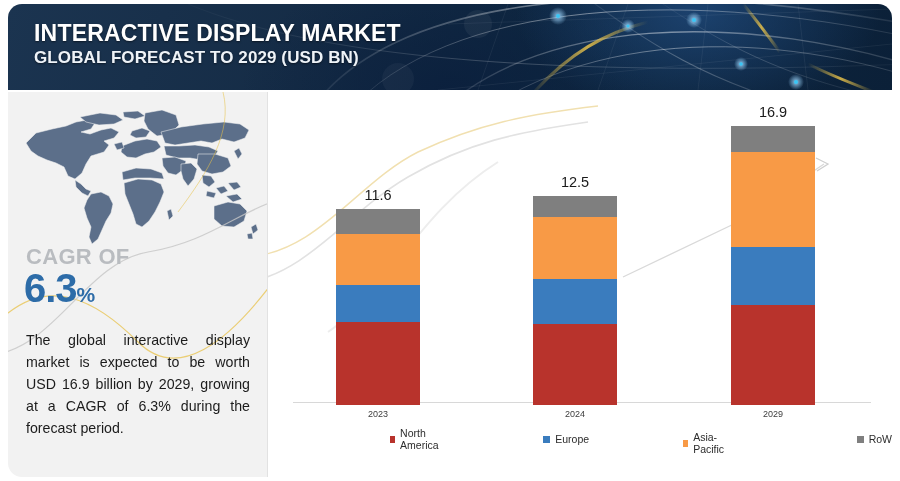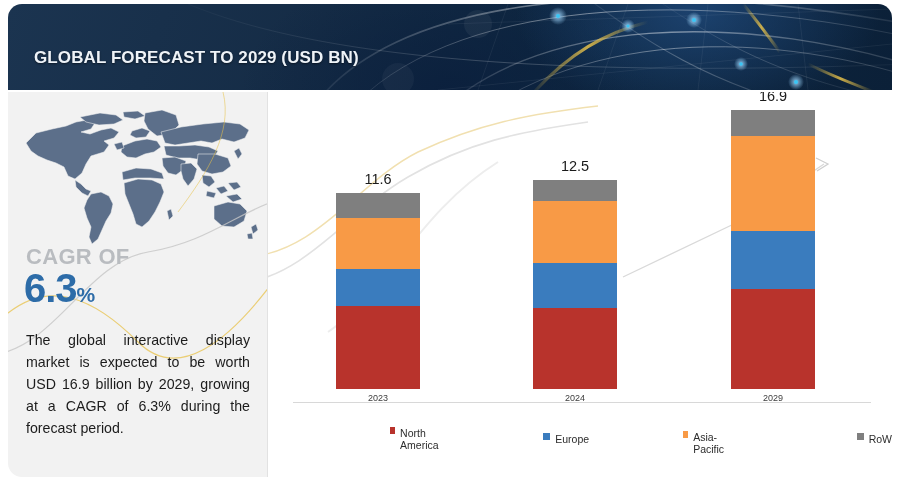--- a/index.html
+++ b/index.html
@@ -71,42 +71,42 @@
   #desc {
     position:absolute; left:18px; top:237px; width:224px;
     font-size:14.2px; line-height:22px; color:#1c1c1c;
     text-align:justify;
   }
 
   
   #chart { position:absolute; left:0; top:0; width:625px; height:385px; }
   #chart-curves { position:absolute; left:0; top:0; width:625px; height:385px; }
 
-  .bar-group { position:absolute; bottom:88px; }
+  .bar-group { position:absolute; bottom:72px; }
   .seg { width:100%; }
   .bar-value {
     position:absolute; width:100%; text-align:center;
     font-size:14.5px; color:#1a1a1a; font-weight:normal;
   }
   .bar-year {
     position:absolute; width:100%; text-align:center;
     font-size:9px; color:#3c3c3c;
   }
   #axis-line {
     position:absolute; left:25px; bottom:74px; width:578px; height:1px;
     background:#d8d8d8;
   }
 
   
   #legend {
     position:absolute; left:267px; top:428px;
     width:625px; height:22px;
     display:flex; align-items:center;
   }
-  .legend-item { display:flex; }
+  .legend-item { display:flex; align-items:center; }
   .legend-swatch { width:7px; height:7px; margin-right:5px; }
   .legend-label { font-size:10.5px; color:#2c2c2c; }
   #li-0 { margin-left:123px; }
   #li-1 { margin-left:95px; }
   #li-2 { margin-left:94px;margin-top:8px; }
   #li-3 { margin-left:84px;padding-left:40px; }
 </style>
 </head>
 <body>
 
@@ -160,20 +160,21 @@
         <circle cx="686" cy="16" r="8" fill="url(#glow)"></circle>
         <circle cx="686" cy="16" r="2" fill="#39c6f5"></circle>
         <circle cx="733" cy="60" r="7" fill="url(#glow)"></circle>
         <circle cx="733" cy="60" r="1.8" fill="#39c6f5"></circle>
         <circle cx="788" cy="78" r="8" fill="url(#glow)"></circle>
         <circle cx="788" cy="78" r="2" fill="#39c6f5"></circle>
         <circle cx="470" cy="20" r="14" fill="#ffffff" opacity="0.05"></circle>
         <circle cx="390" cy="75" r="16" fill="#ffffff" opacity="0.04"></circle>
       </g>
     </svg>
+    <div class="htext" id="title-main">INTERACTIVE DISPLAY MARKET</div>
     <div class="htext" id="title-sub">GLOBAL FORECAST TO 2029 (USD BN)</div>
   </div>
 
   <div id="left-panel">
 
     <svg id="map-svg" viewBox="0 0 490 290">
       <g fill="#5c6f8a" stroke="#f2f2f2" stroke-width="1.1">
 
         <path d="M20,70 L40,50 L72,42 L100,36 L120,28 L142,24 L158,30 L150,42 L130,48 L148,52 L170,44 L190,40 L206,48 L196,60
                  L176,66 L186,74 L176,88 L150,96 L140,112 L132,130 L118,142 L104,136 L96,118 L80,110 L62,104 L44,96 L30,86 Z"></path>

